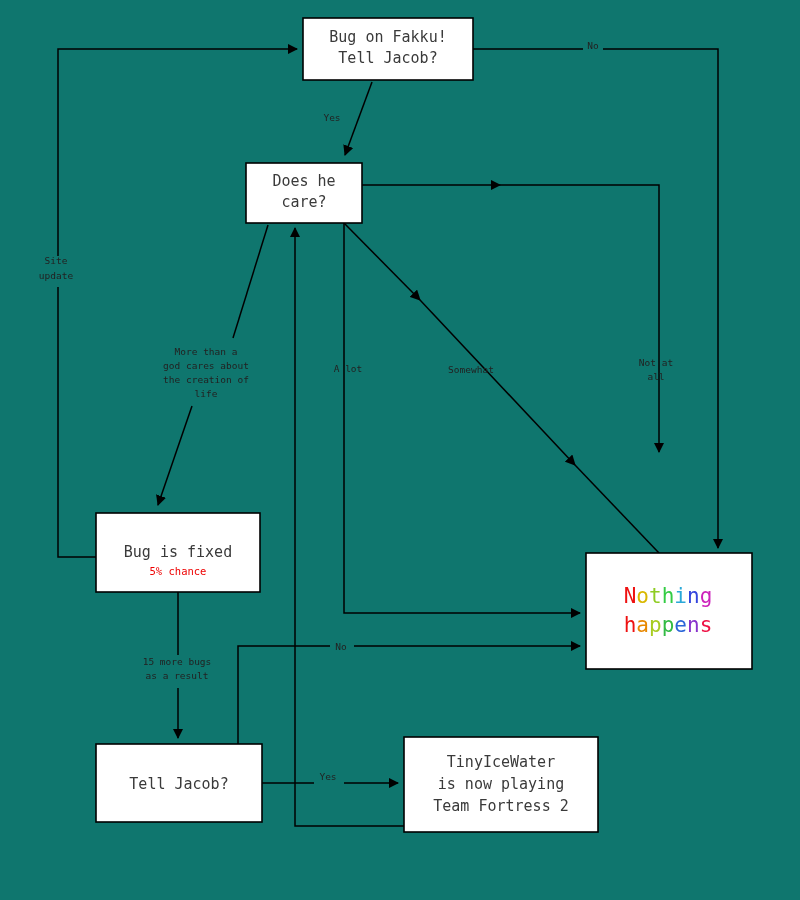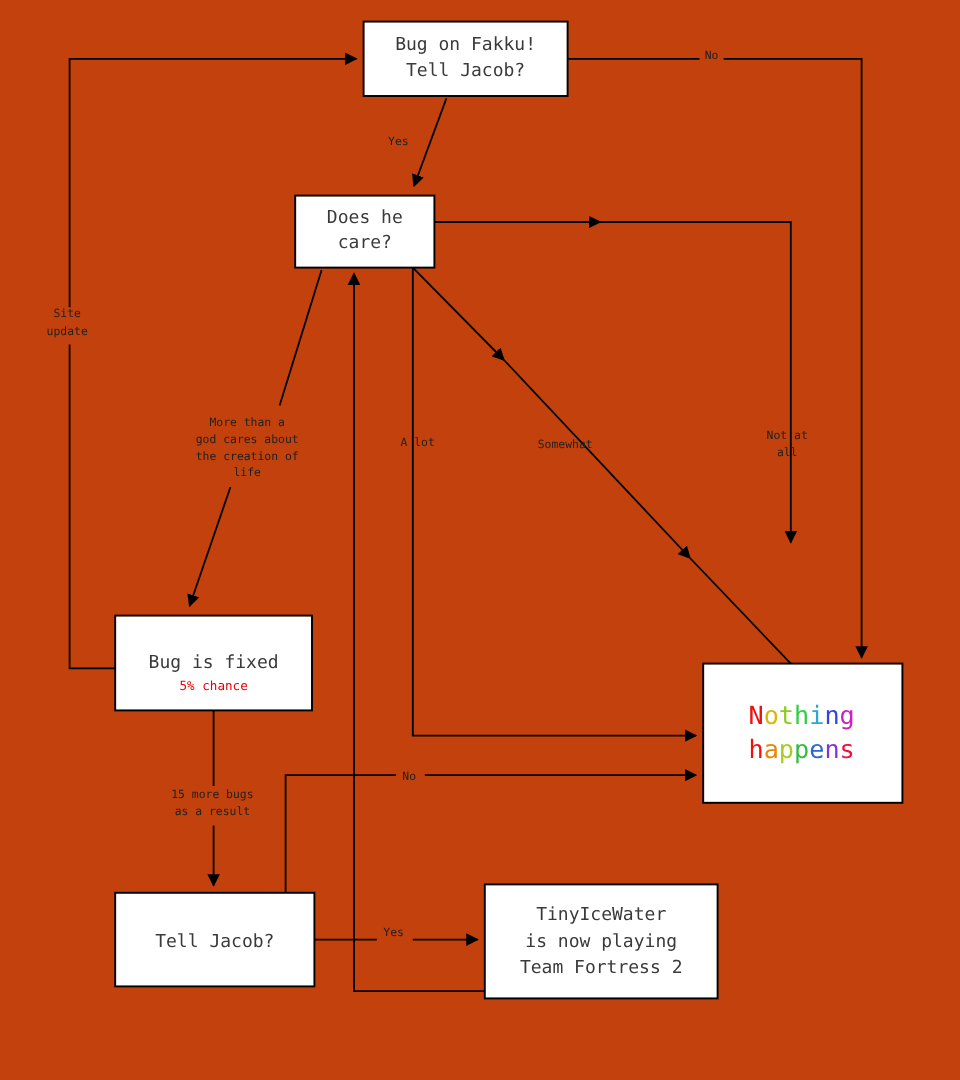--- a/index.html
+++ b/index.html
@@ -4,21 +4,21 @@
 <style>
   html, body {
     margin: 0;
     padding: 0;
     background: #ffffff;
   }
   #chart-root {
     position: relative;
     width: 800px;
     height: 900px;
-    background: #c2410c;
+    background: #0f766e;
     font-family: "DejaVu Sans Mono", "Liberation Mono", monospace;
     overflow: hidden;
   }
   svg.flow {
     position: absolute;
     left: 0;
     top: 0;
     width: 800px;
     height: 900px;
   }

